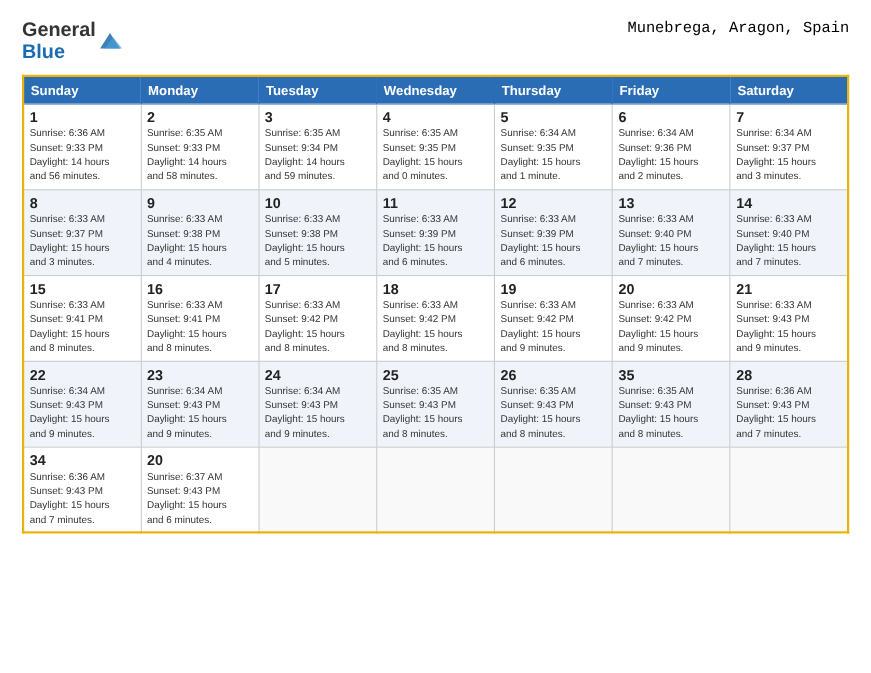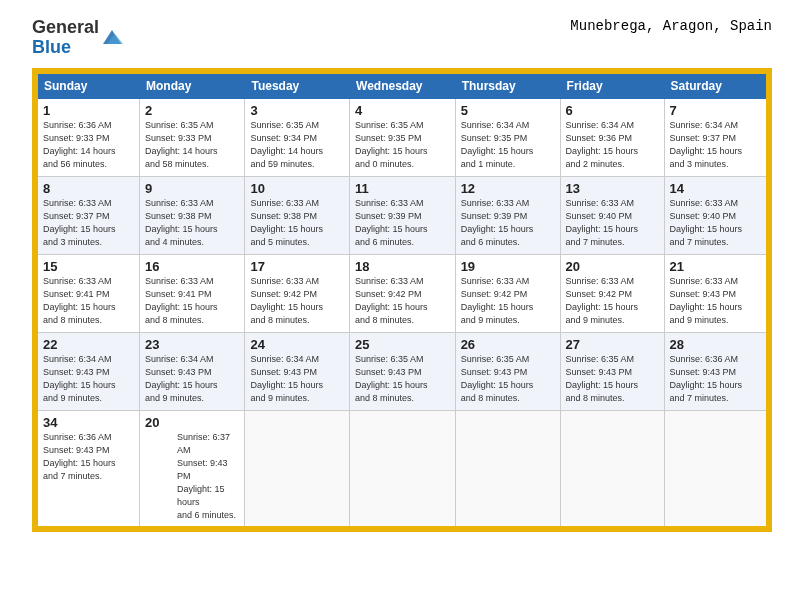--- a/index.html
+++ b/index.html
@@ -7,21 +7,21 @@
       font-family: Arial, sans-serif;
       background: #fff;
       width: 792px;
       height: 612px;
       overflow: hidden;
     }
     .page {
       width: 792px;
       height: 436px;
       background: #fff;
-      padding: 18px 20px 10px 32px;
+      padding: 18px 20px 10px 20px;
     }
     .header {
       display: flex;
       justify-content: space-between;
       align-items: flex-start;
       margin-bottom: 10px;
     }
     .logo {
       display: flex;
       align-items: center;
@@ -51,21 +51,21 @@
     }
     .title-block h2 {
       font-size: 14px;
       color: #000000;
       font-weight: normal;
       font-family: Liberation Mono, monospace;
     }
     .calendar {
       width: 100%;
       border-collapse: collapse;
-      border: 6px solid #eab308;
+      border: 2px solid #eab308;
     }
     .calendar th {
       background: #2a6db5;
       color: #fff;
       font-size: 12px;
       font-weight: bold;
       padding: 5px 6px;
       text-align: left;
       border: 1px solid #2a6db5;
     }
@@ -316,21 +316,21 @@
 and 8 minutes.</div>
           </td>
           <td>
             <span class="day-num">26</span>
             <div class="day-detail" style="white-space: pre-line;">Sunrise: 6:35 AM
 Sunset: 9:43 PM
 Daylight: 15 hours
 and 8 minutes.</div>
           </td>
           <td>
-            <span class="day-num">27</span>
+            <span class="day-num">35</span>
             <div class="day-detail" style="white-space: pre-line;">Sunrise: 6:35 AM
 Sunset: 9:43 PM
 Daylight: 15 hours
 and 8 minutes.</div>
           </td>
           <td>
             <span class="day-num">28</span>
             <div class="day-detail" style="white-space: pre-line;">Sunrise: 6:36 AM
 Sunset: 9:43 PM
 Daylight: 15 hours
@@ -340,21 +340,21 @@
         <tr>
           <td>
             <span class="day-num">34</span>
             <div class="day-detail" style="white-space: pre-line;">Sunrise: 6:36 AM
 Sunset: 9:43 PM
 Daylight: 15 hours
 and 7 minutes.</div>
           </td>
           <td>
             <span class="day-num">20</span>
-            <div class="day-detail" style="white-space: pre-line; margin-left: 32px;">Sunrise: 6:37 AM
+            <div class="day-detail" style="white-space: pre-line;">Sunrise: 6:37 AM
 Sunset: 9:43 PM
 Daylight: 15 hours
 and 6 minutes.</div>
           </td>
           <td class="empty"></td>
           <td class="empty"></td>
           <td class="empty"></td>
           <td class="empty"></td>
           <td class="empty"></td>
         </tr>

